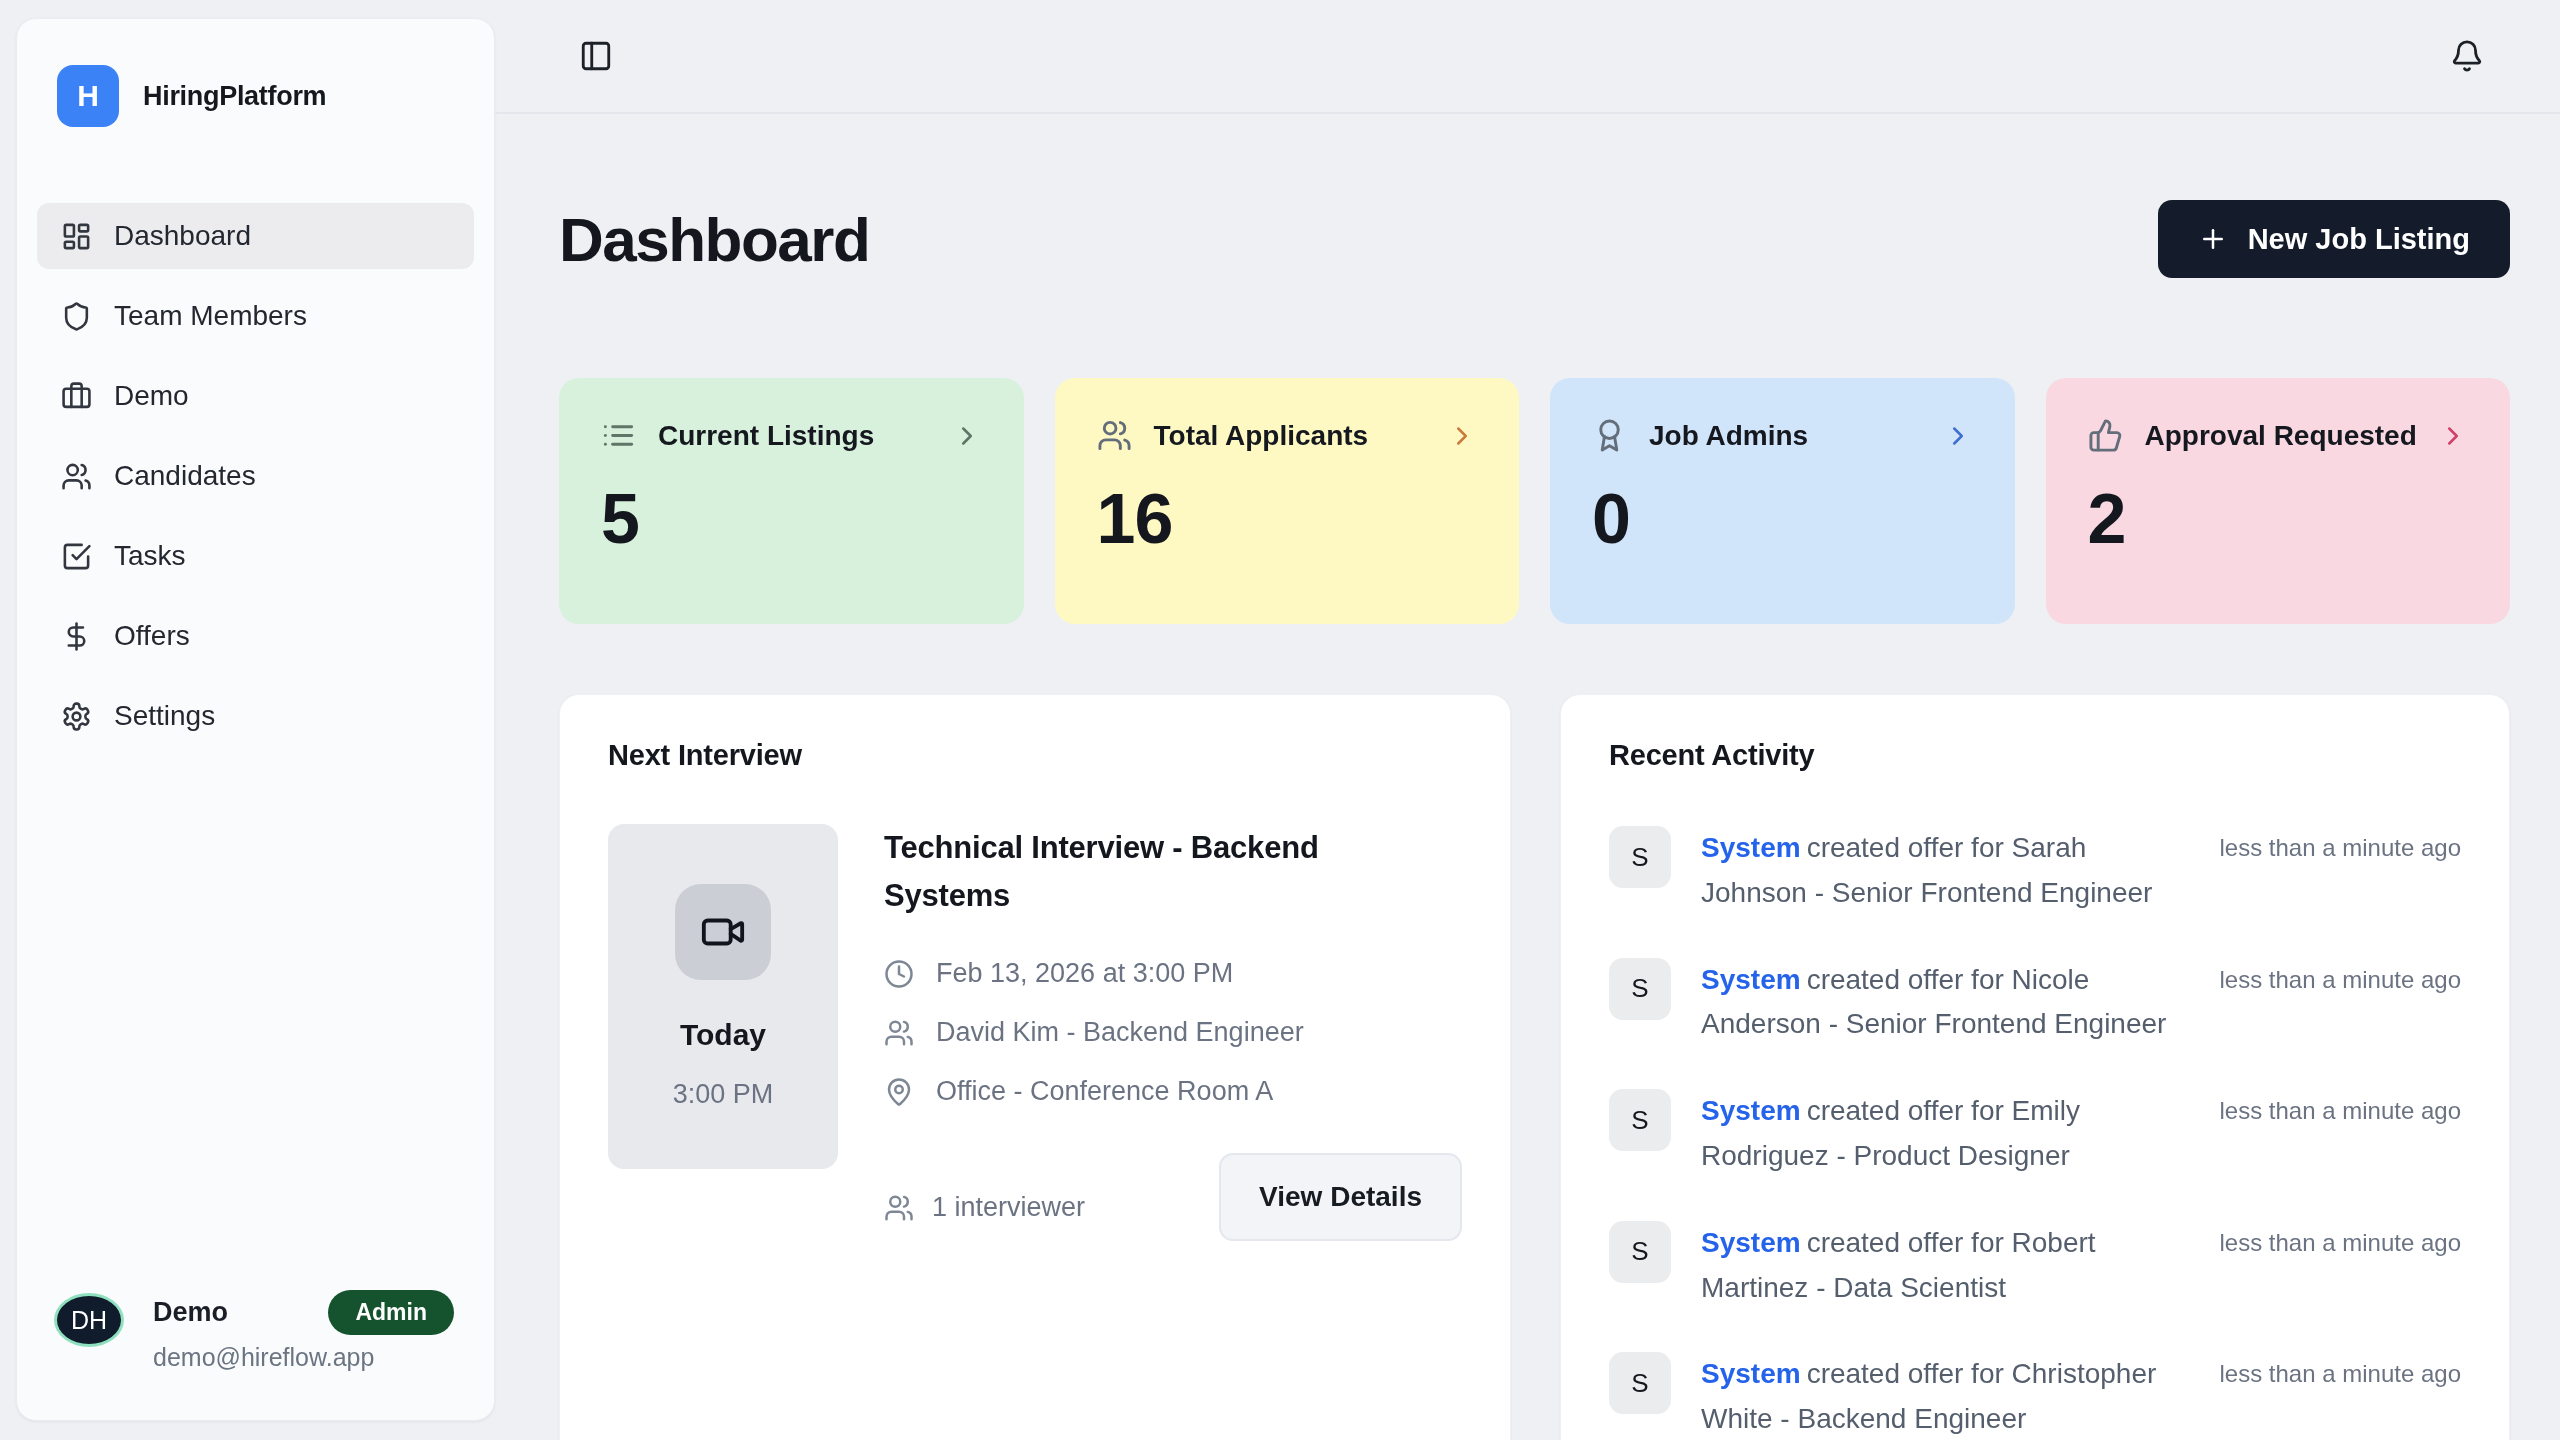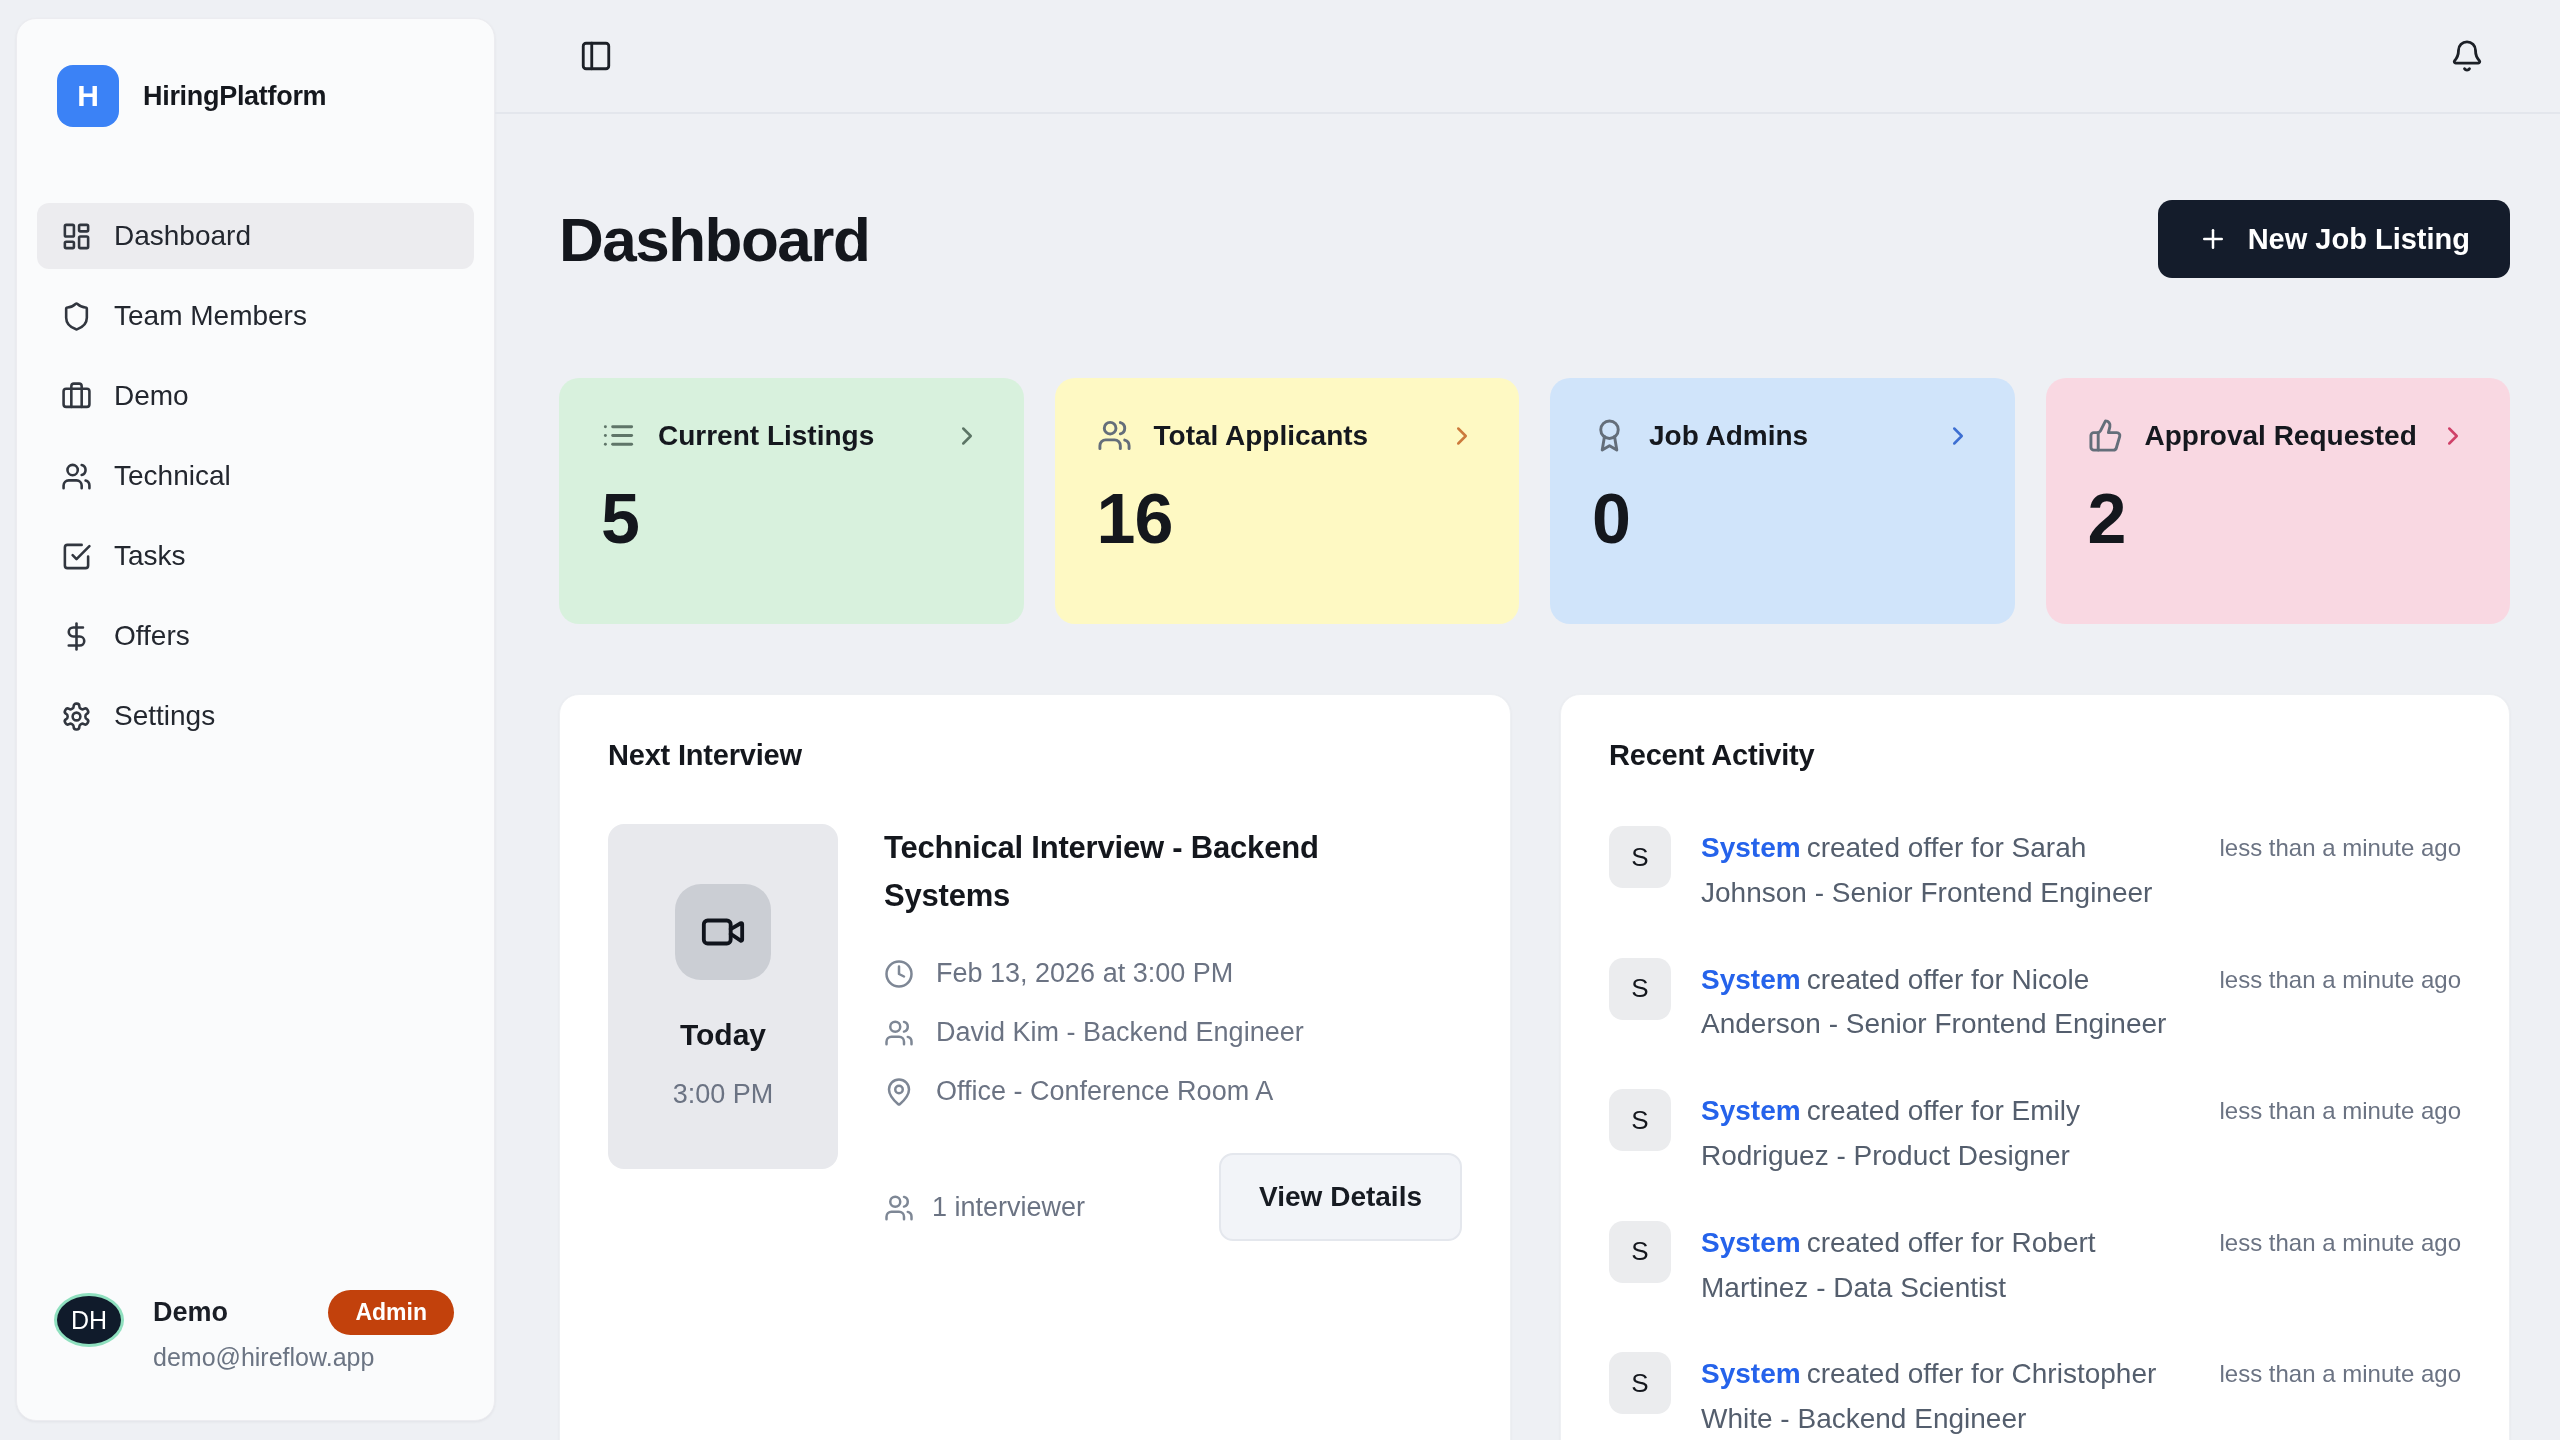--- a/index.html
+++ b/index.html
@@ -28,21 +28,21 @@
     border-radius:12px;font-size:28px;color:#23272f;cursor:pointer;}
   .nav-item.active{background:#ececef;}
   .nav-item svg{width:31px;height:31px;color:#31363f;flex-shrink:0;}
   .sidebar-footer{margin-top:auto;padding:0 40px 48px 40px;display:flex;align-items:flex-start;gap:32px;cursor:pointer;}
   .avatar{width:64px;height:48px;border-radius:50%;background:#101b2b;color:#fff;
     display:flex;align-items:center;justify-content:center;font-size:25px;
     box-shadow:0 0 0 3px #8fe0bf;flex-shrink:0;margin-top:6px;}
   .user-col{flex:1;min-width:0;}
   .user-row1{display:flex;align-items:center;justify-content:space-between;}
   .user-name{font-size:27px;font-weight:700;color:#1a1e26;}
-  .role-badge{background:#c2410c;color:#fff;font-size:23px;font-weight:700;
+  .role-badge{background:#14532d;color:#fff;font-size:23px;font-weight:700;
     padding:9px 27px;border-radius:999px;}
   .user-email{font-size:25px;color:#6b7483;margin-top:8px;}
 
   
   .main{position:absolute;left:495px;top:0;right:0;bottom:0;}
   .topbar{height:112px;display:flex;align-items:center;justify-content:space-between;
     padding:0 70px 0 78px;border-bottom:2px solid #e3e6ec;}
   .icon-btn{width:46px;height:46px;display:flex;align-items:center;justify-content:center;
     color:#1c2027;cursor:pointer;}
   .icon-btn svg{width:34px;height:34px;}
@@ -142,21 +142,21 @@
         </svg>
       <span>Demo</span>
     </div>
     <div class="nav-item">
       <svg class="ico" viewBox="0 0 24 24">
           <path d="M16 21v-2a4 4 0 0 0-4-4H6a4 4 0 0 0-4 4v2"></path>
           <circle cx="9" cy="7" r="4"></circle>
           <path d="M22 21v-2a4 4 0 0 0-3-3.87"></path>
           <path d="M16 3.13a4 4 0 0 1 0 7.75"></path>
         </svg>
-      <span>Technical</span>
+      <span>Candidates</span>
     </div>
     <div class="nav-item">
       <svg class="ico" viewBox="0 0 24 24">
           <path d="m9 11 3 3L22 4"></path>
           <path d="M21 12v7a2 2 0 0 1-2 2H5a2 2 0 0 1-2-2V5a2 2 0 0 1 2-2h11"></path>
         </svg>
       <span>Tasks</span>
     </div>
     <div class="nav-item">
       <svg class="ico" viewBox="0 0 24 24">

